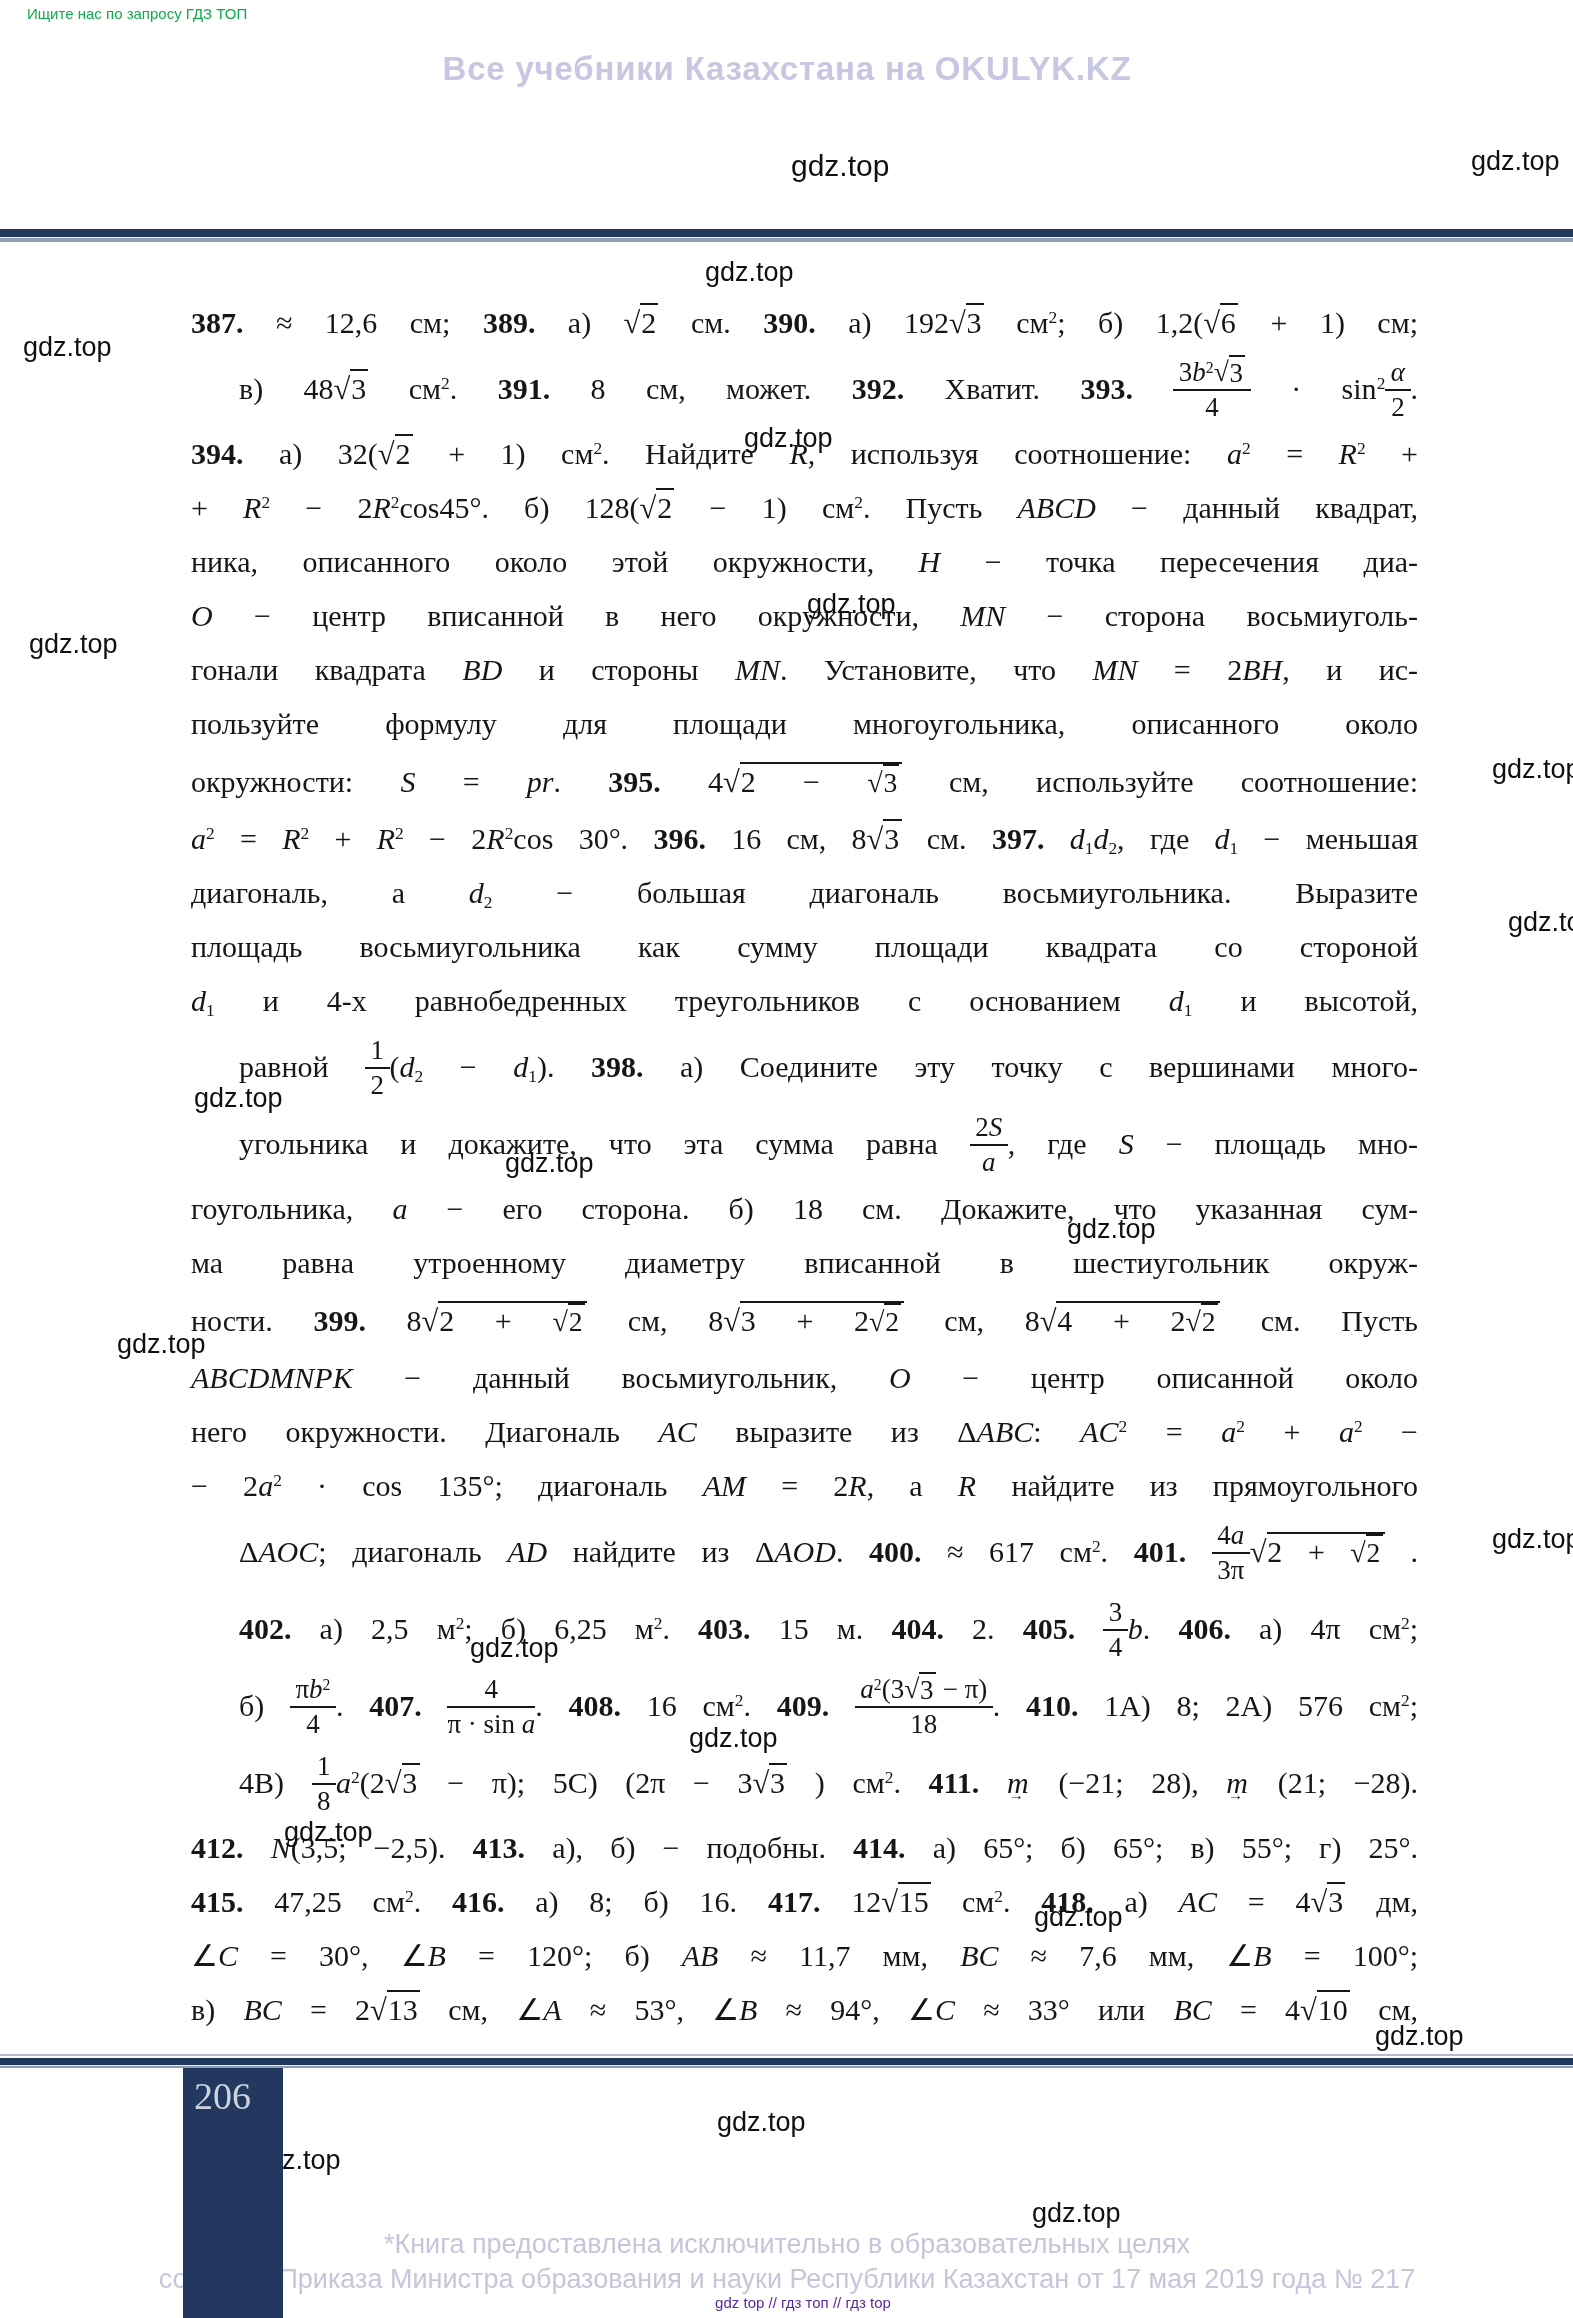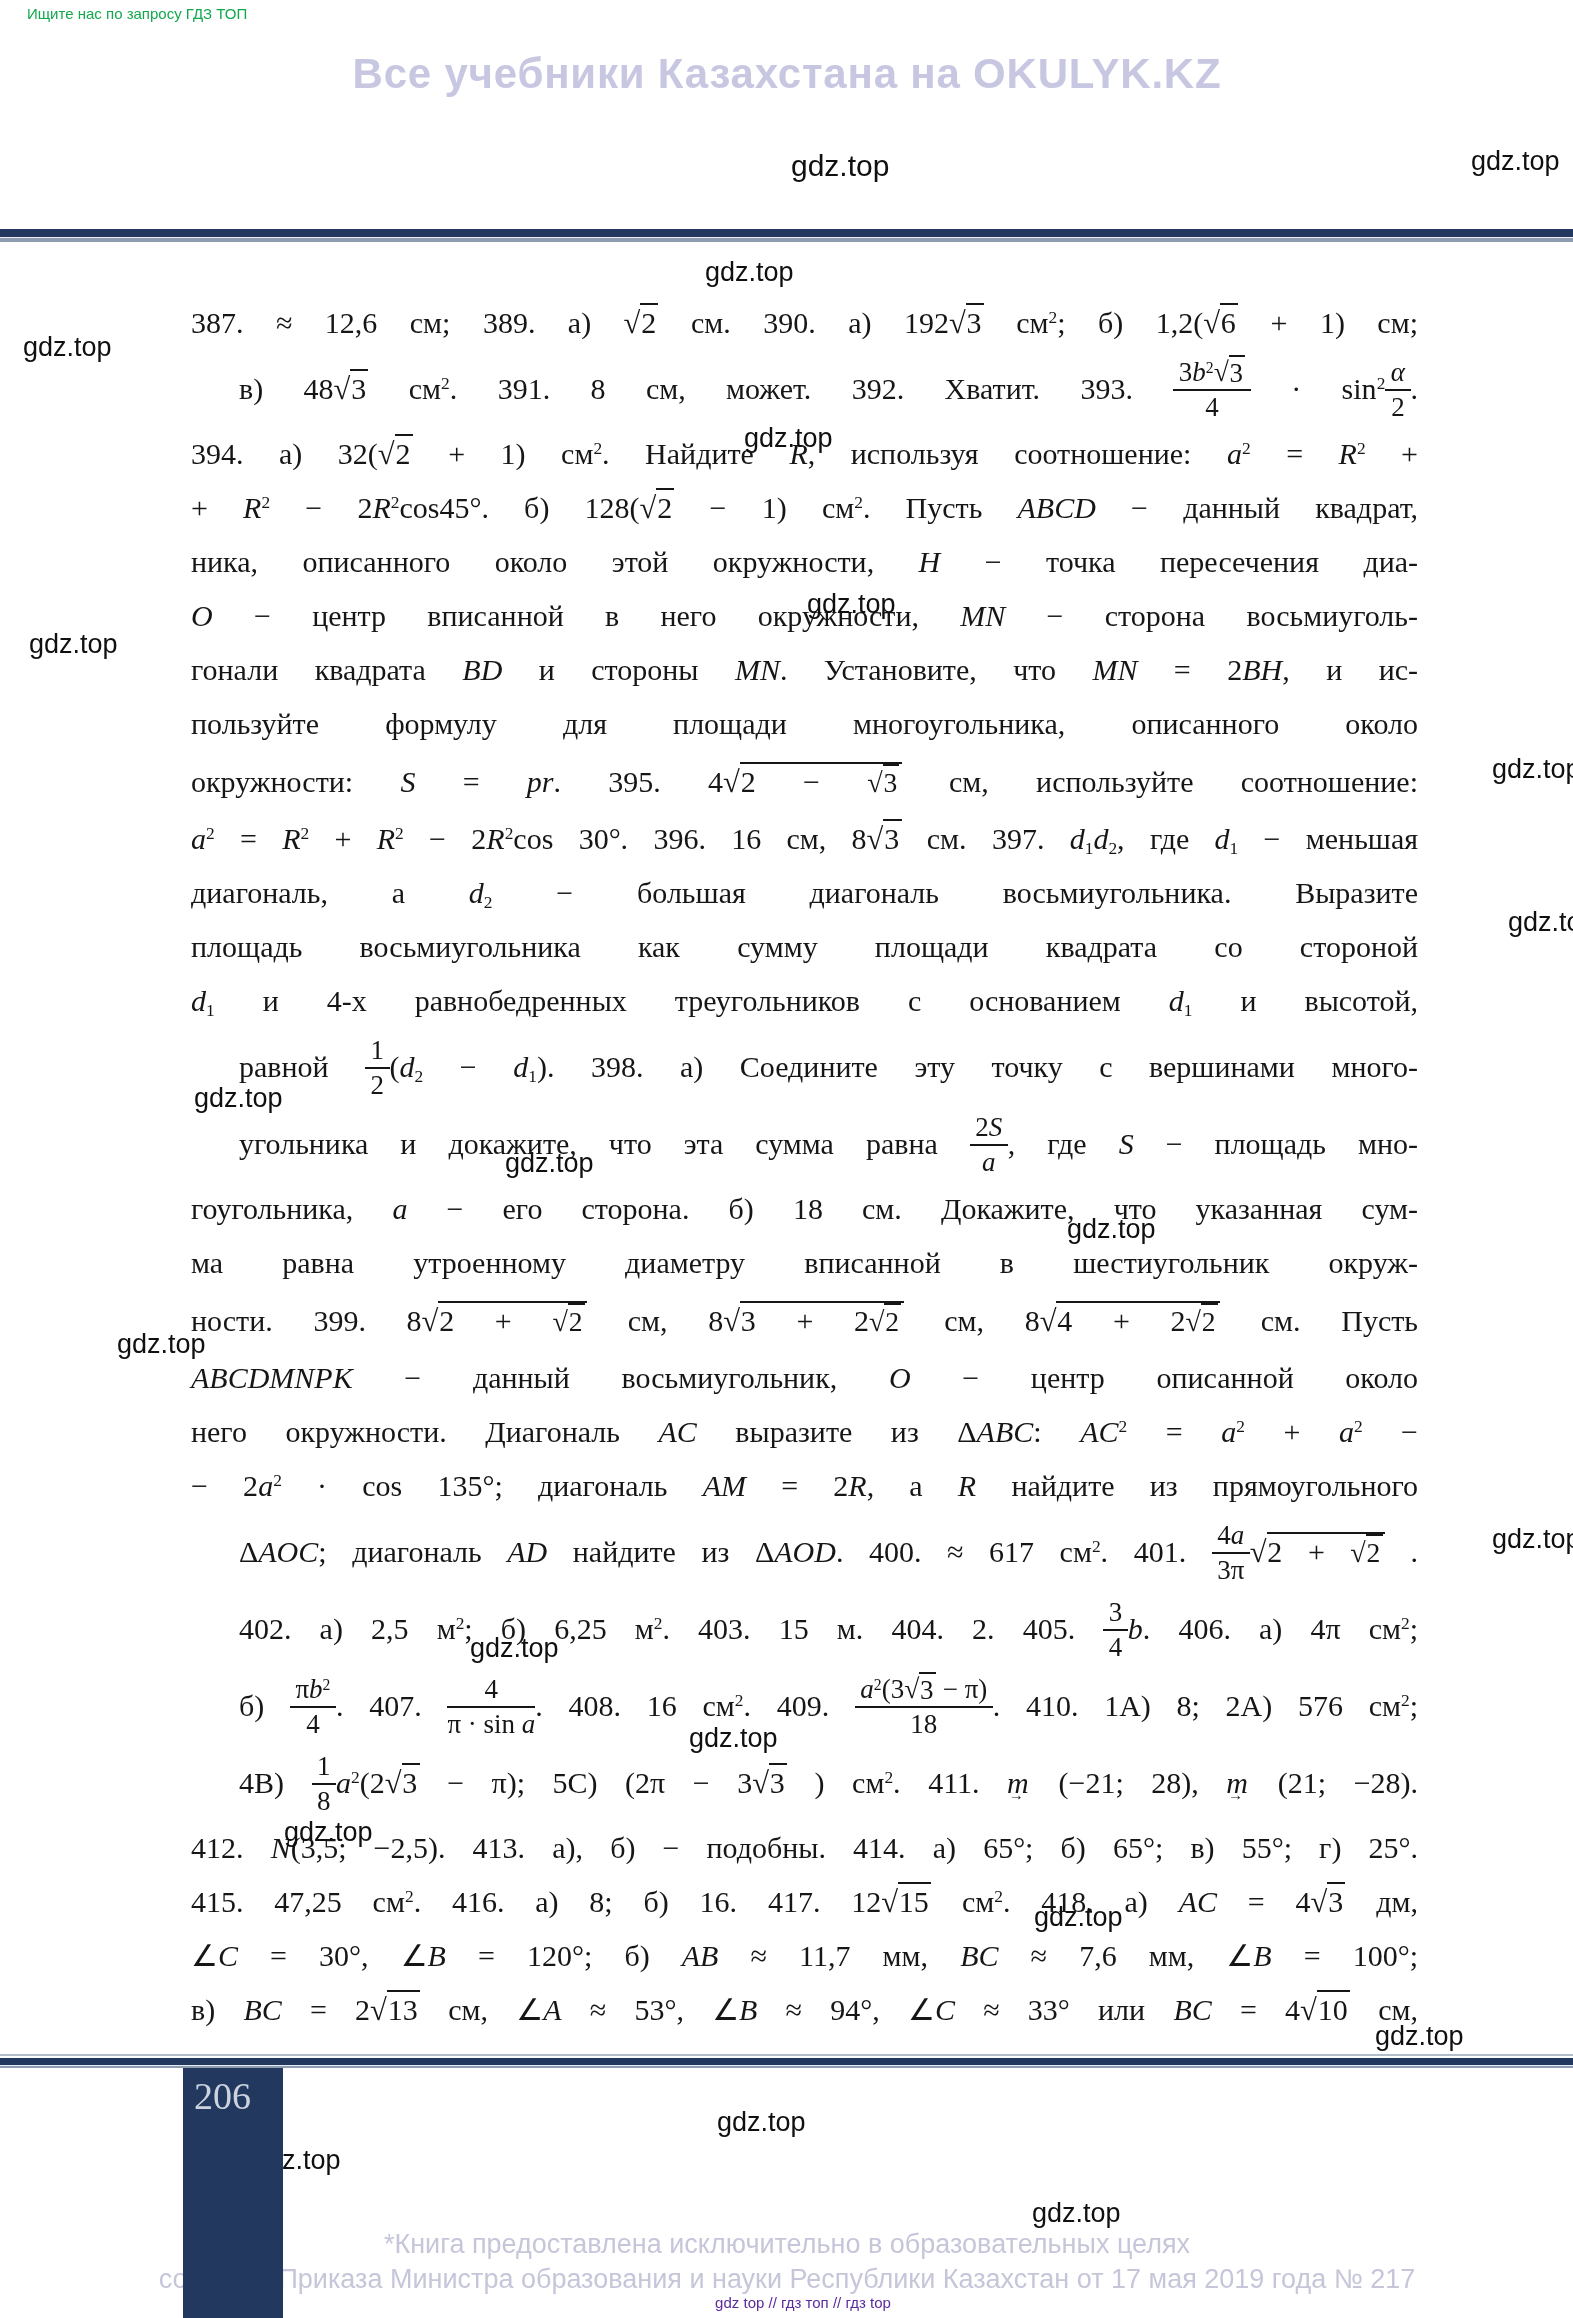--- a/index.html
+++ b/index.html
@@ -14,32 +14,32 @@
   }
   html,body{margin:0;padding:0;}
   body{width:1574px;height:2319px;position:relative;background:#ffffff;
        font-family:"Liberation Serif",serif;color:var(--c-text);overflow:hidden;}
   .abs{position:absolute;}
 
   
   .promo{top:4.7px;left:0;width:1574px;
          font-family:"Liberation Sans",sans-serif;font-size:15px;color:var(--c-green);padding-left:27px;}
   .site-title{top:50px;left:0;width:1574px;text-align:center;
-         font-family:"Liberation Sans",sans-serif;font-size:42px;font-weight:bold;
+         font-family:"Liberation Sans",sans-serif;font-size:33px;font-weight:bold;
          color:var(--c-lavender);letter-spacing:0.8px;}
   .top-rule{top:229px;left:0;width:1574px;height:12.5px;
          background:linear-gradient(#22385e 0 7.8px,#eef2f7 7.8px 9.4px,#8e9cb2 9.4px 12.5px);}
 
   
   #answers{top:296px;left:191px;width:1227px;font-size:30px;}
   .line{position:relative;text-align:justify;text-align-last:justify;
         height:54px;line-height:54px;white-space:normal;}
   .line.mid{height:61px;line-height:61px;}
   .line.tall{height:77px;line-height:77px;margin-left:48px;}
-  .bb{font-weight:normal;}
+  .bb{font-weight:bold;}
   .it{font-style:italic;}
   .sup{font-size:0.58em;position:relative;top:-0.55em;line-height:0;}
   .sub{font-size:0.58em;position:relative;top:0.28em;line-height:0;}
   .sq{white-space:nowrap;}
   .sq::before{content:"√";font-size:1.02em;}
   .sq .rad{border-top:2.3px solid currentColor;padding:0.8px 2.3px 0 0.8px;}
   .sq .sq{font-size:0.92em;}
   .fr{display:inline-block;vertical-align:-0.62em;text-align:center;
       line-height:1.08;font-size:0.9em;text-align-last:center;}
   .fr .num{display:block;border-bottom:2.3px solid currentColor;padding:0 5.5px 1.6px;}

